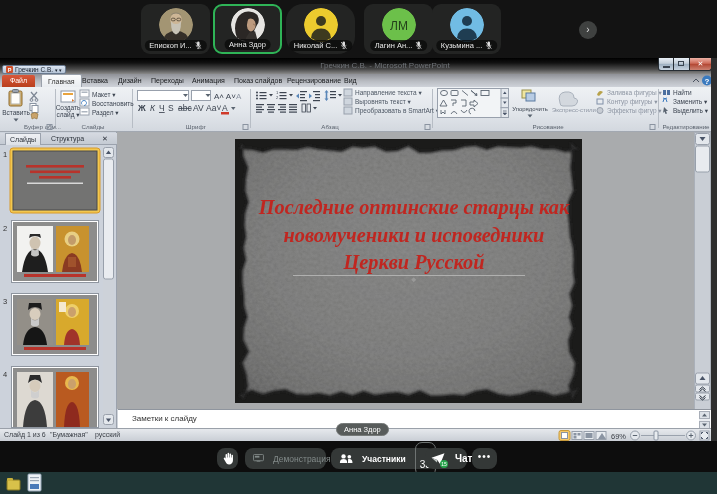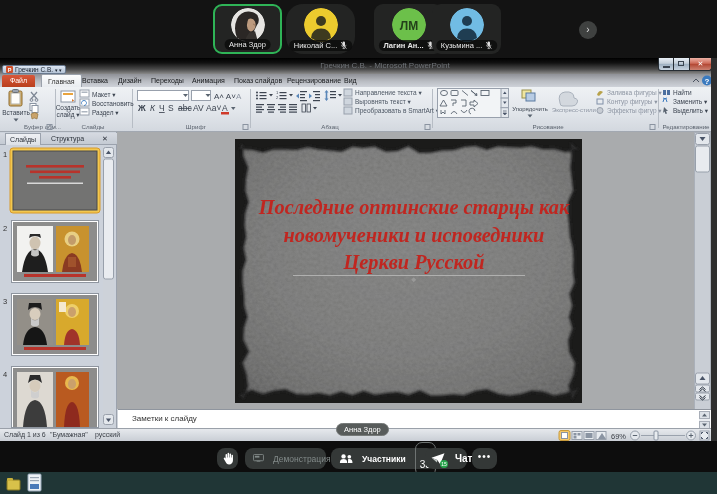--- a/index.html
+++ b/index.html
@@ -41,20 +41,36 @@
 
 #botbar{left:0;top:441px;width:717px;height:31px;background:#0d0d0d;}
 .bpill{position:absolute;top:7px;height:21px;background:#343837;border-radius:8px;display:flex;align-items:center;color:#fff;font-size:9px;gap:9px;}
 .bpill svg,.bpill span{flex-shrink:0;}
 #teal{left:0;top:472px;width:717px;height:22px;background:#203636;}
 #speaker{left:336px;top:423px;height:13px;background:#585c5b;border:1px solid #767a79;border-radius:7px;color:#fff;font-size:7.5px;line-height:11px;padding:0 7px;z-index:30;}
 </style></head>
 <body>
 <div id="stage">
 <div class="abs" id="topbar">
+  <div class="abs tile" style="left:141px;">
+    <div class="av"><svg width="34" height="34" viewBox="0 0 34 34">
+            <circle cx="17" cy="17" r="17" fill="#a39573"></circle>
+            <path d="M3 34 Q6 23 17 22.5 Q28 23 31 34 Z" fill="#352f28"></path>
+            <ellipse cx="17" cy="11.8" rx="5.8" ry="6.8" fill="#cdb696"></ellipse>
+            <path d="M12 13.5 Q11.8 25 17 26.5 Q22.2 25 22 13.5 Q19.5 16.5 17 16 Q14.5 16.5 12 13.5 Z" fill="#c8c3b6"></path>
+            <path d="M11.5 7.5 Q17 3.5 22.5 7.5 Q21 4.8 17 4.6 Q13 4.8 11.5 7.5 Z" fill="#8d8470"></path>
+            <rect x="12.3" y="10.2" width="4" height="2.6" rx="1.3" fill="none" stroke="#4e4434" stroke-width="0.8"></rect>
+            <rect x="17.7" y="10.2" width="4" height="2.6" rx="1.3" fill="none" stroke="#4e4434" stroke-width="0.8"></rect>
+          </svg></div>
+    <div class="tlab">Епископ И... <svg class="micoff" viewBox="0 0 10 12">
+            <path d="M3.2 2.2 a1.8 1.8 0 0 1 3.6 0 v3 a1.8 1.8 0 0 1 -3.6 0 Z" fill="#ddd"></path>
+            <path d="M1.8 5 a3.2 3.2 0 0 0 6.4 0 M5 8.2 V10.4 M3.2 10.4 h3.6" stroke="#ddd" stroke-width="0.9" fill="none"></path>
+            <line x1="1.2" y1="1" x2="8.8" y2="10.6" stroke="#ddd" stroke-width="1.1"></line>
+          </svg></div>
+  </div>
   <div class="abs tile" style="left:213px;border:2px solid #2fb457;">
     <div class="av" style="top:19px;"><svg width="34" height="34" viewBox="0 0 34 34">
             <circle cx="17" cy="17" r="17" fill="#e6e5e2"></circle>
             <path d="M6 30 Q2 20 6 11 Q10 3 18 3.5 Q26 4 27.5 10 Q28.5 14 26 17 L24 21 Q22 24 23 28 L21 32 Q14 35 6 30 Z" fill="#2b2725"></path>
             <path d="M17.5 11 Q22 9.5 24 13.5 Q25.5 17.5 23.5 21 Q21 24.5 18.5 23 Q15.5 21 16 16.5 Q16.2 13 17.5 11 Z" fill="#bd9a7e"></path>
             <path d="M19 24 Q22 25 24 23 L27 34 L14 34 Q15 28 19 24 Z" fill="#35312e"></path>
             <path d="M22 16 q2 0.5 2.5 2" stroke="#8a6a50" fill="none" stroke-width="0.7"></path>
           </svg></div>
     <div class="tlab" style="bottom:2px;">Анна Здор</div>
   </div>
@@ -63,21 +79,21 @@
             <circle cx="17" cy="17" r="17" fill="#eccb2e"></circle>
             <circle cx="17" cy="13" r="5" fill="#3d3a1f"></circle>
             <path d="M7 30 Q8 20.5 17 20.5 Q26 20.5 27 30 Q22 33.5 17 33.5 Q12 33.5 7 30 Z" fill="#3d3a1f"></path>
           </svg></div>
     <div class="tlab">Николай С... <svg class="micoff" viewBox="0 0 10 12">
             <path d="M3.2 2.2 a1.8 1.8 0 0 1 3.6 0 v3 a1.8 1.8 0 0 1 -3.6 0 Z" fill="#ddd"></path>
             <path d="M1.8 5 a3.2 3.2 0 0 0 6.4 0 M5 8.2 V10.4 M3.2 10.4 h3.6" stroke="#ddd" stroke-width="0.9" fill="none"></path>
             <line x1="1.2" y1="1" x2="8.8" y2="10.6" stroke="#ddd" stroke-width="1.1"></line>
           </svg></div>
   </div>
-  <div class="abs tile" style="left:374px;font-weight:bold;">
+  <div class="abs tile" style="left:364px;">
     <div class="av"><svg width="34" height="34" viewBox="0 0 34 34">
             <circle cx="17" cy="17" r="17" fill="#6cc04a"></circle>
             <text x="17" y="21.5" font-size="12" text-anchor="middle" fill="#23401a" font-family="Liberation Sans,sans-serif">ЛМ</text>
           </svg></div>
     <div class="tlab">Лагин Ан... <svg class="micoff" viewBox="0 0 10 12">
             <path d="M3.2 2.2 a1.8 1.8 0 0 1 3.6 0 v3 a1.8 1.8 0 0 1 -3.6 0 Z" fill="#ddd"></path>
             <path d="M1.8 5 a3.2 3.2 0 0 0 6.4 0 M5 8.2 V10.4 M3.2 10.4 h3.6" stroke="#ddd" stroke-width="0.9" fill="none"></path>
             <line x1="1.2" y1="1" x2="8.8" y2="10.6" stroke="#ddd" stroke-width="1.1"></line>
           </svg></div>
   </div>

